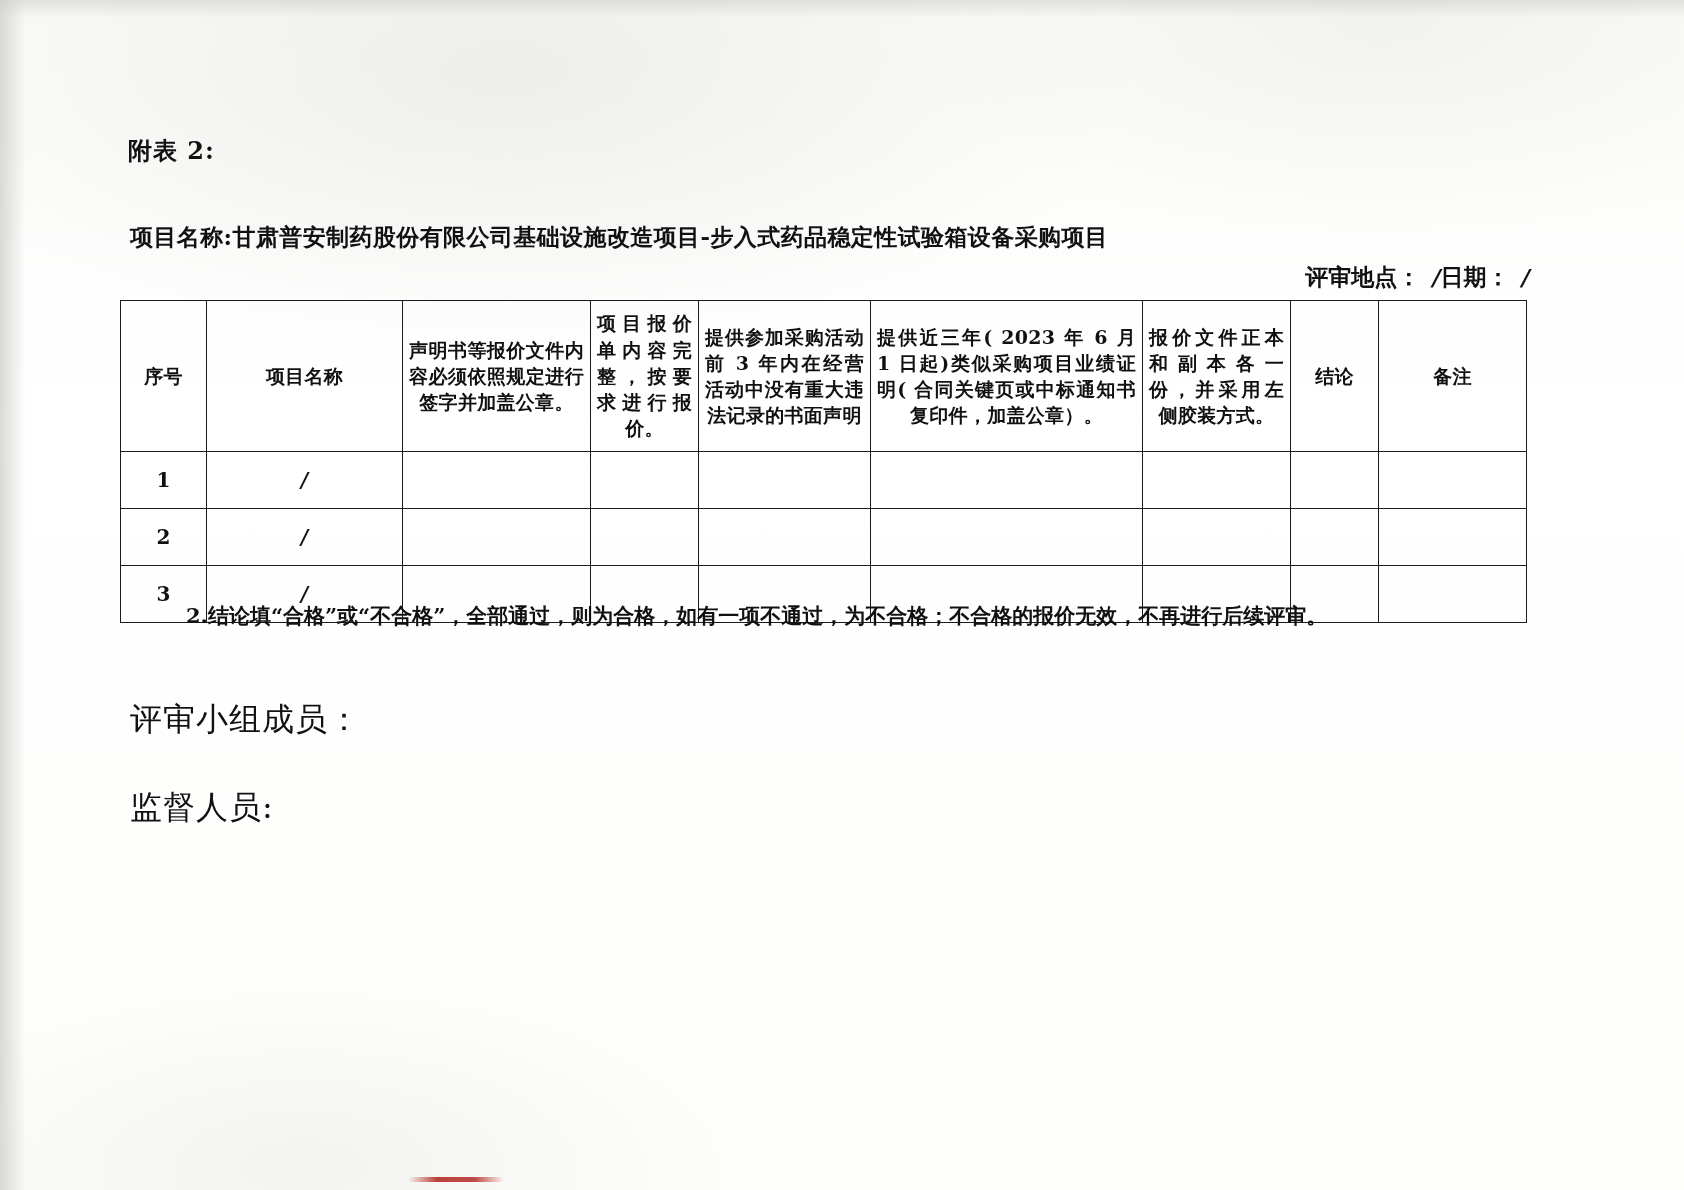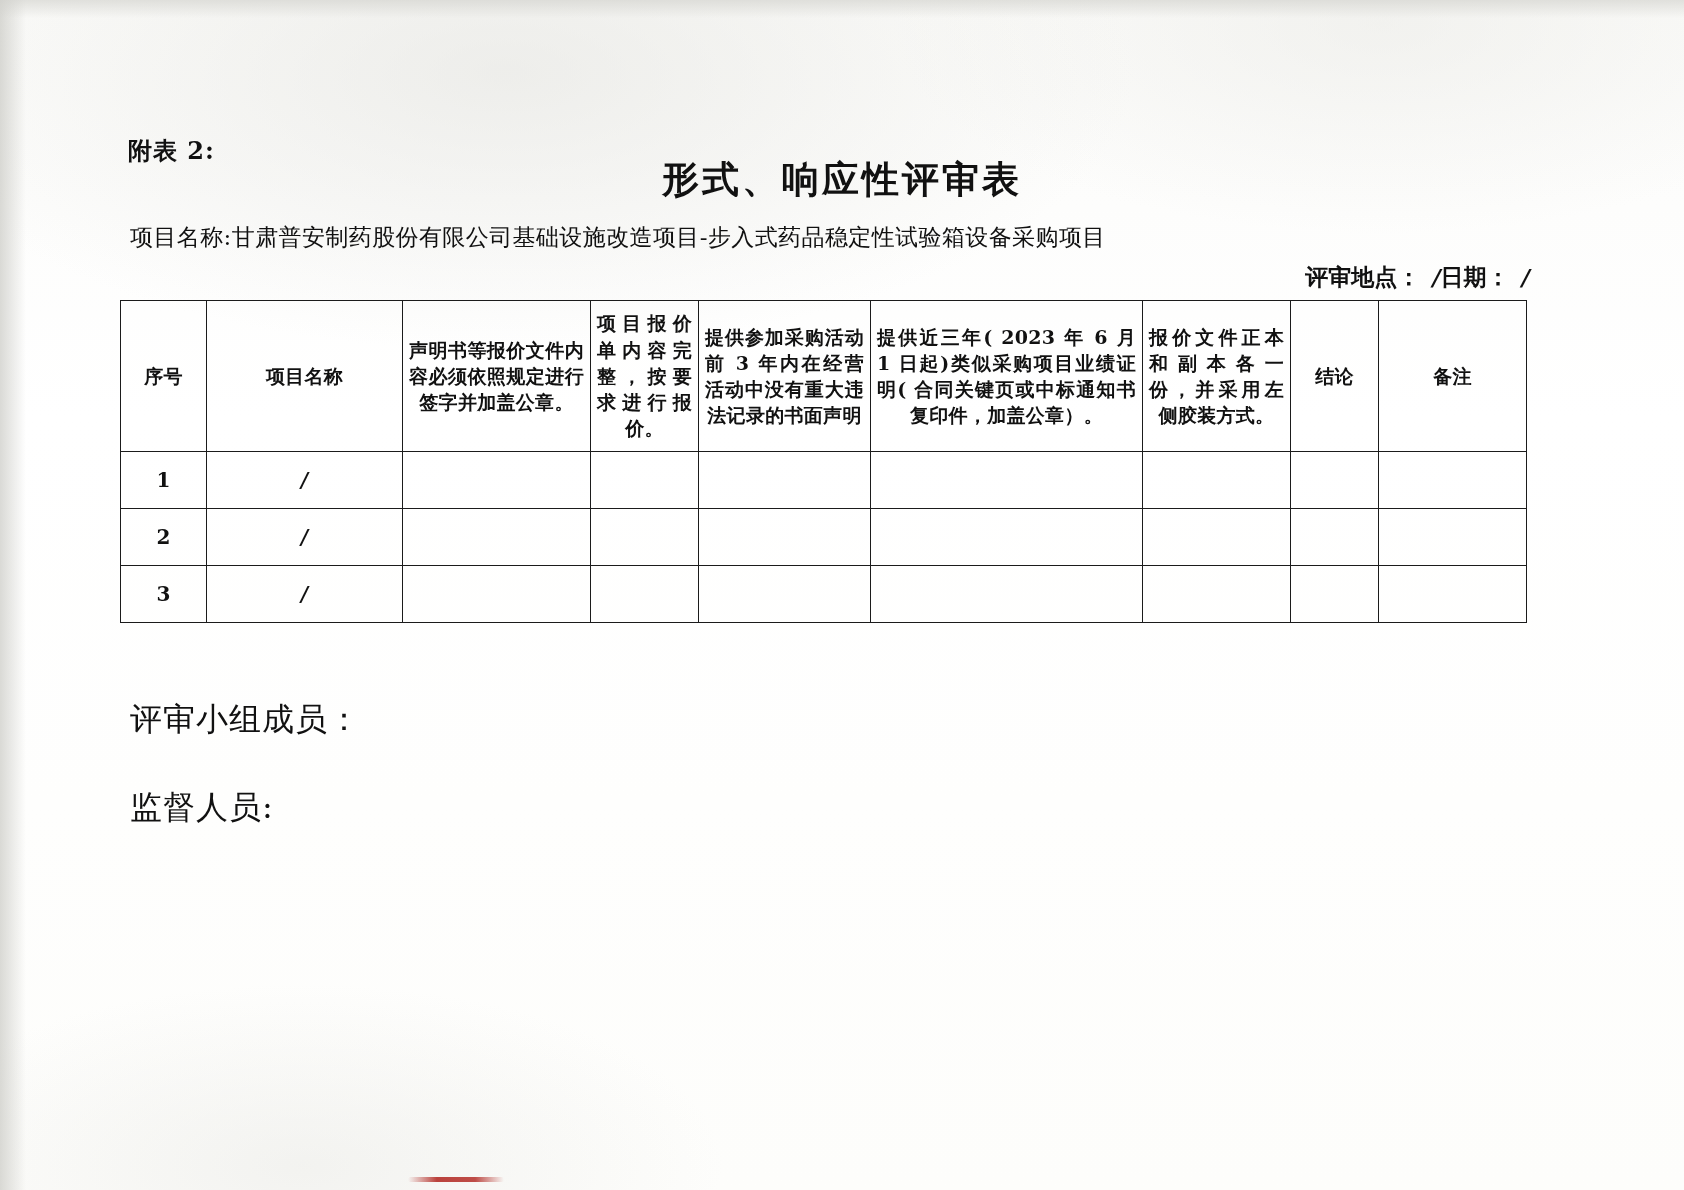--- a/index.html
+++ b/index.html
@@ -48,21 +48,21 @@
     font-size: 37px;
     font-weight: 700;
     letter-spacing: 3px;
     font-family: "DejaVu Serif", "Liberation Serif", serif;
   }
   .project-line {
     position: absolute;
     left: 130px;
     top: 222px;
     font-size: 23px;
-    font-weight: 400;
+    font-weight: 700;
     letter-spacing: 0.4px;
     white-space: nowrap;
   }
   .meta-line {
     position: absolute;
     left: 130px;
     top: 262px;
     width: 1400px;
     font-size: 23px;
     font-weight: 700;
@@ -179,21 +179,20 @@
 <body>
 
 <div class="scan-bg"></div>
 <div class="edge-shadow-left"></div>
 <div class="edge-shadow-top"></div>
 
 <div class="page">
 
   <div class="attach-label">附表 2:</div>
 
-  <div class="doc-title">形式、响应性评审表</div>
 
   <div class="project-line">
     <span>项目名称:</span><span>甘肃普安制药股份有限公司基础设施改造项目-步入式药品稳定性试验箱设备采购项目</span>
   </div>
 
   <div class="meta-line">
     <span class="meta-left">
       <span>评审地点：</span><span class="meta-value">/</span>
     </span>
     <span class="meta-right">
@@ -257,19 +256,20 @@
         <td></td>
         <td></td>
         <td></td>
         <td></td>
         <td></td>
       </tr>
     </tbody>
   </table>
 
   <div class="notes">
+    <div class="n2">2.结论填“合格”或“不合格”，全部通过，则为合格，如有一项不通过，为不合格；不合格的报价无效，不再进行后续评审。</div>
   </div>
 
   <div class="signature-block sig-members">评审小组成员：</div>
   <div class="signature-block sig-super">监督人员:</div>
 
   <div class="red-mark"></div>
 </div>
 
 </body></html>

